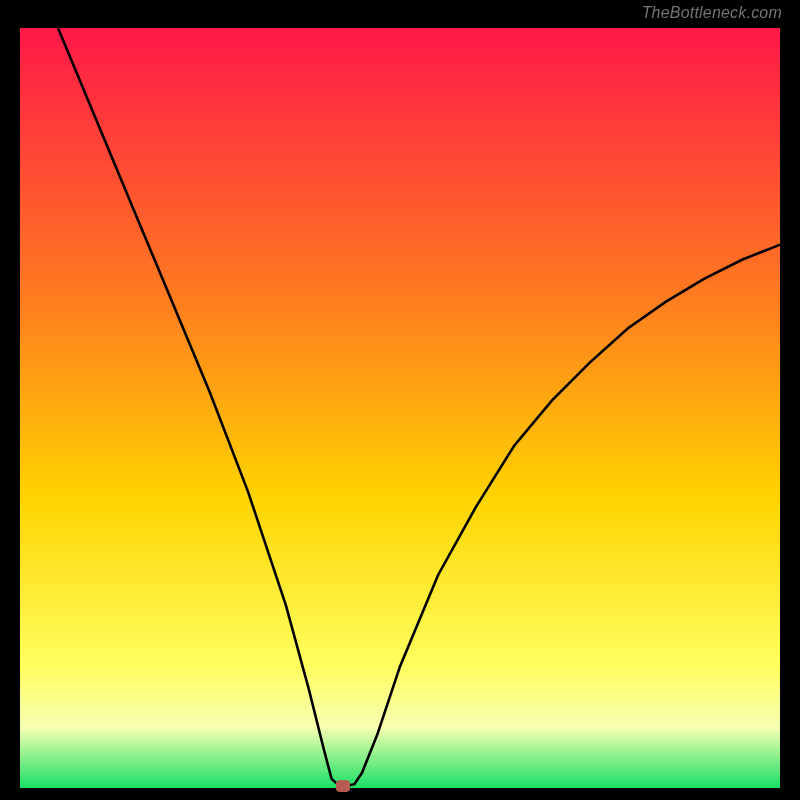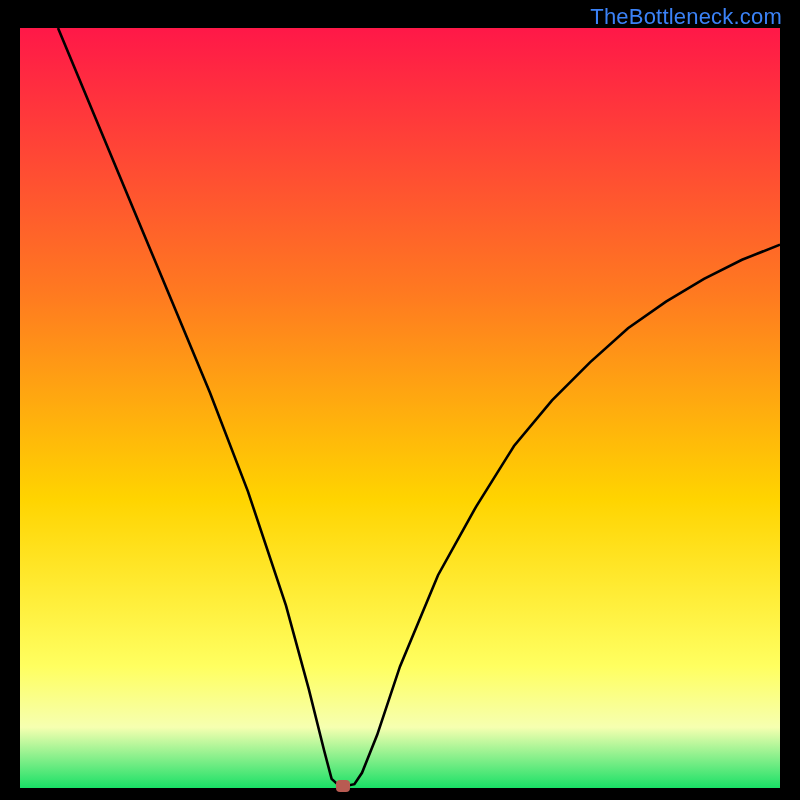--- a/index.html
+++ b/index.html
@@ -8,24 +8,25 @@
     position: relative;
     width: 800px;
     height: 800px;
     background: #000;
   }
   .watermark {
     position: absolute;
     top: 4px;
     right: 18px;
     font-family: Arial, Helvetica, sans-serif;
-    font-size: 22px;
-    color: #3b82f6;
+    font-size: 16px;
+    color: #737373;
     font-weight: 500;
     letter-spacing: 0.2px;
+    font-style: italic;
   }
   .plot-frame {
     position: absolute;
     left: 20px;
     top: 28px;
     width: 760px;
     height: 760px;
     background: #000;
   }
   svg { display: block; }

